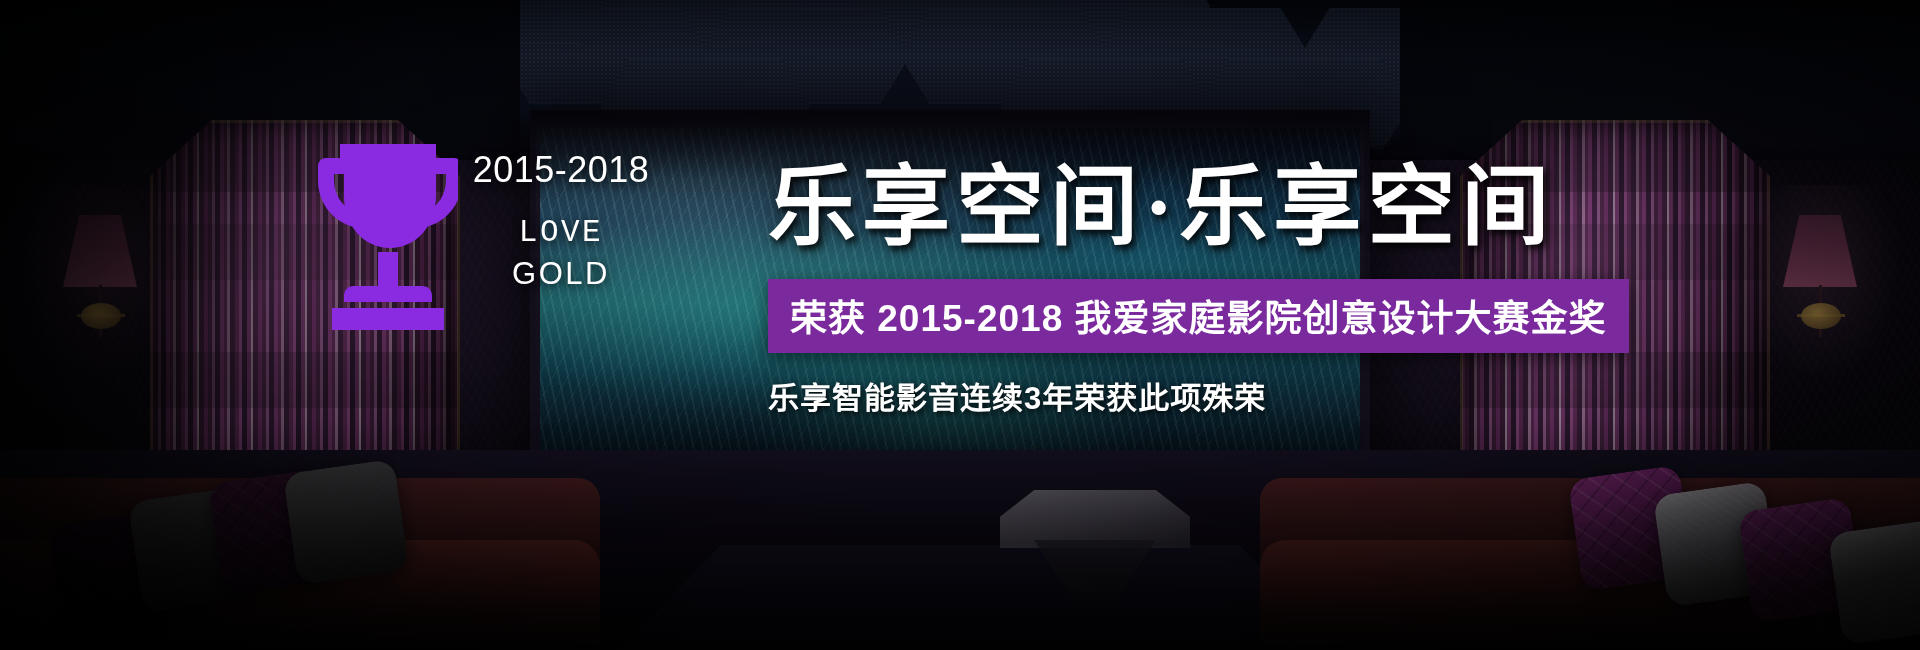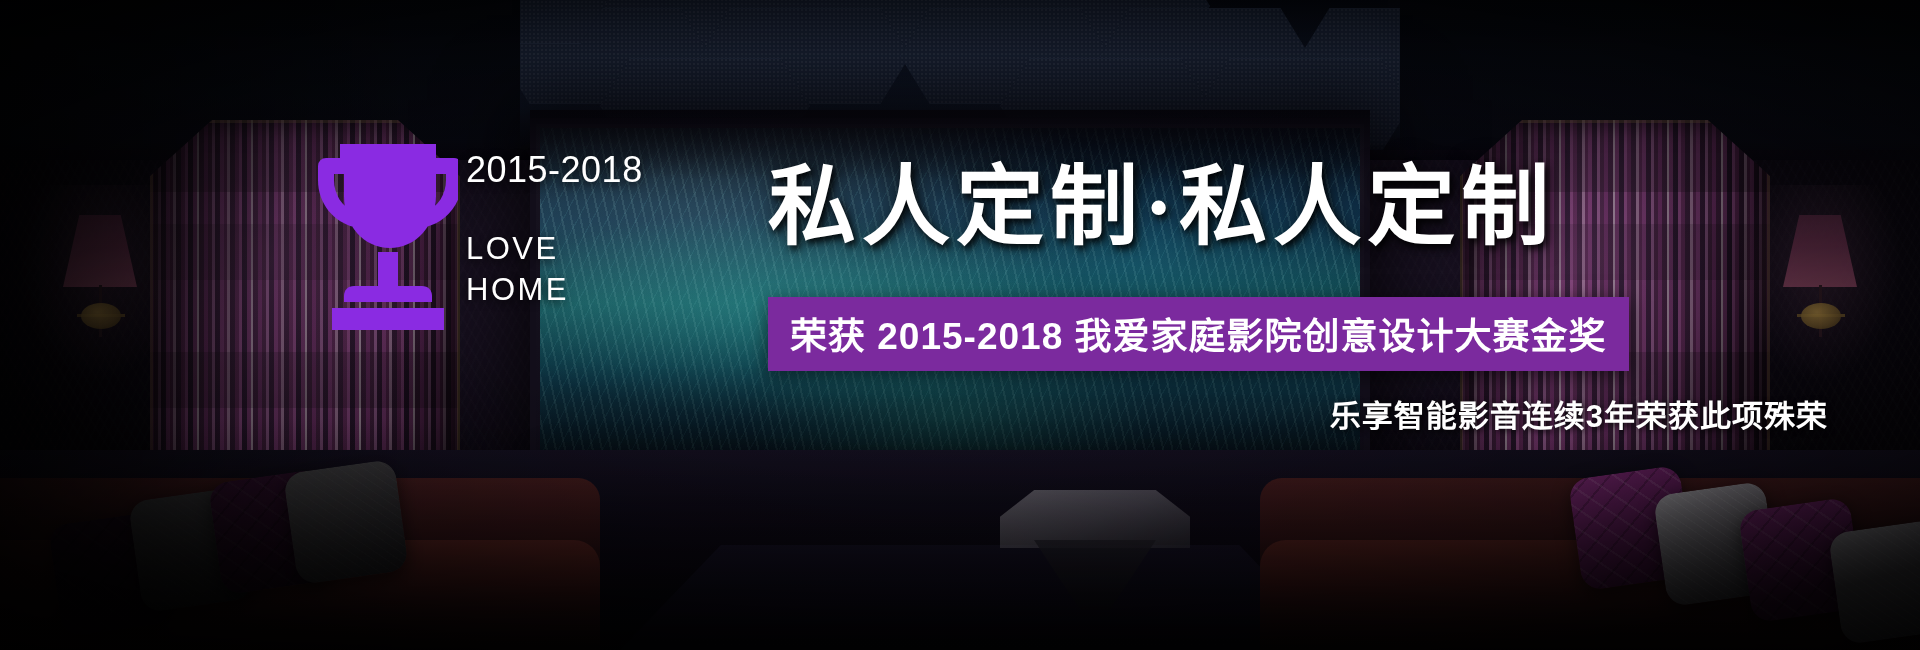--- a/index.html
+++ b/index.html
@@ -255,75 +255,74 @@
   }
   .left-fade{
     position:absolute;left:0;top:0;width:420px;height:650px;pointer-events:none;
     background:linear-gradient(90deg,rgba(0,0,0,.72) 0%,rgba(0,0,0,.34) 45%,rgba(0,0,0,0) 100%);
   }
 
   
   .content{position:absolute;inset:0;}
 
   
-  .award-block{position:absolute;left:318px;top:140px;width:330px;height:230px;}
+  .award-block{position:absolute;left:318px;top:140px;width:330px;height:230px;text-align:center;}
   .trophy{
     position:absolute;left:0;top:0;width:140px;height:190px;
   }
   .trophy svg{display:block;width:140px;height:190px;}
 
   .award-text{
     position:absolute;left:148px;top:12px;width:190px;
     color:#ffffff;
   }
   .award-years{
     font-size:36px;font-weight:400;letter-spacing:.5px;line-height:1;
     text-shadow:0 2px 8px rgba(0,0,0,.85);
     white-space:nowrap;
   }
   .award-line{
     font-size:31px;font-weight:300;letter-spacing:2.5px;line-height:1.33;
     text-shadow:0 2px 8px rgba(0,0,0,.85);
     white-space:nowrap;
   }
-  .award-line.first{margin-top:40px;}
+  .award-line.first{margin-top:24px;font-family:Liberation Mono, monospace;}
 
   .gold-award{
     position:absolute;left:0px;top:253px;width:330px;height:43px;
     background:#7b2a9e;
     display:flex;align-items:center;justify-content:center;
     box-shadow:0 3px 14px rgba(0,0,0,.55);
   }
   .gold-award span{
     color:#ffffff;font-size:26px;font-weight:300;letter-spacing:3px;white-space:nowrap;
   }
 
   
   .headline-block{position:absolute;left:768px;top:160px;width:1060px;}
   .headline{
     font-family:"Liberation Serif","DejaVu Serif",serif;
     font-size:88px;font-weight:700;color:#ffffff;
     letter-spacing:6px;line-height:1.08;white-space:nowrap;
     text-shadow:3px 4px 7px rgba(0,0,0,.9), 0 0 22px rgba(0,0,0,.5);
   }
   .purple-bar{
-    margin-top:42px;
+    margin-top:24px;
     display:inline-block;
     background:#7b2a9e;
     padding:9px 22px 11px 22px;
     box-shadow:0 4px 18px rgba(0,0,0,.55);
   }
   .purple-bar span{
     color:#ffffff;font-size:37px;font-weight:700;letter-spacing:1px;white-space:nowrap;
   }
   .tagline{
     margin-top:20px;
     color:#ffffff;font-size:31px;font-weight:700;letter-spacing:1px;white-space:nowrap;
     text-shadow:2px 2px 6px rgba(0,0,0,.9);
-    text-align:right;
   }
 
   
   .caption{
     position:absolute;left:1092px;top:527px;
     color:#ffffff;font-size:29px;font-weight:400;letter-spacing:2px;white-space:nowrap;
     text-shadow:2px 2px 7px rgba(0,0,0,.9);
   }
 </style>
 </head>
@@ -434,27 +433,27 @@
                                    c0 30 -20 52 -46 52 S26 86 26 56 V34 H16 v6 c0 14 8 27 20 32 v15 C16 82 0 64 0 40 V26 a8 8 0 0 1 8 -8 h14 z"></path>
           <rect x="60" y="112" width="20" height="34" fill="#8A2BE2"></rect>
           <path fill="#8A2BE2" d="M36 146 h68 c6 0 10 4 10 10 v6 H26 v-6 c0 -6 4 -10 10 -10 z"></path>
           <rect x="14" y="168" width="112" height="22" fill="#8A2BE2"></rect>
         </svg>
       </div>
 
       <div class="award-text">
         <div class="award-years">2015-2018</div>
         <div class="award-line first">LOVE</div>
-        <div class="award-line">HOME</div>
+        <div class="award-line">GOLD</div>
       </div>
 
     </div>
 
     <div class="headline-block">
-      <div class="headline">私人定制·私人定制</div>
+      <div class="headline">乐享空间·乐享空间</div>
       <div class="purple-bar">
         <span>荣获 2015-2018 我爱家庭影院创意设计大赛金奖</span>
       </div>
       <div class="tagline">乐享智能影音连续3年荣获此项殊荣</div>
     </div>
 
   </div>
 
 </div>
 

